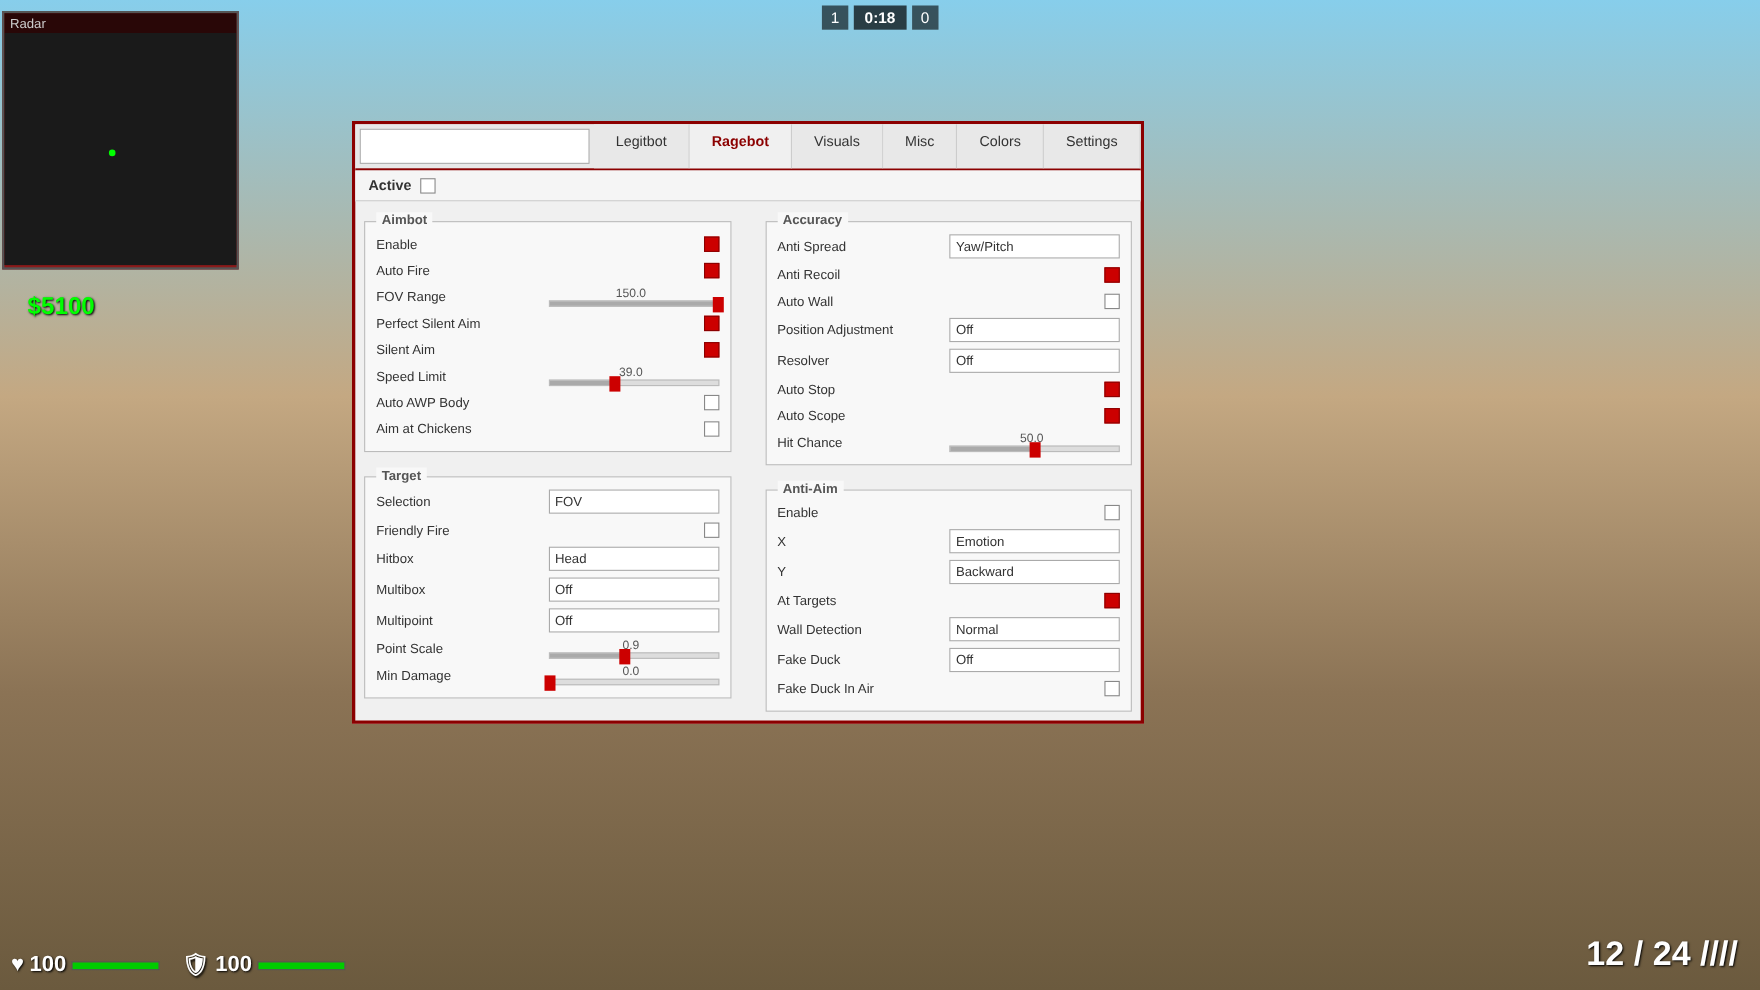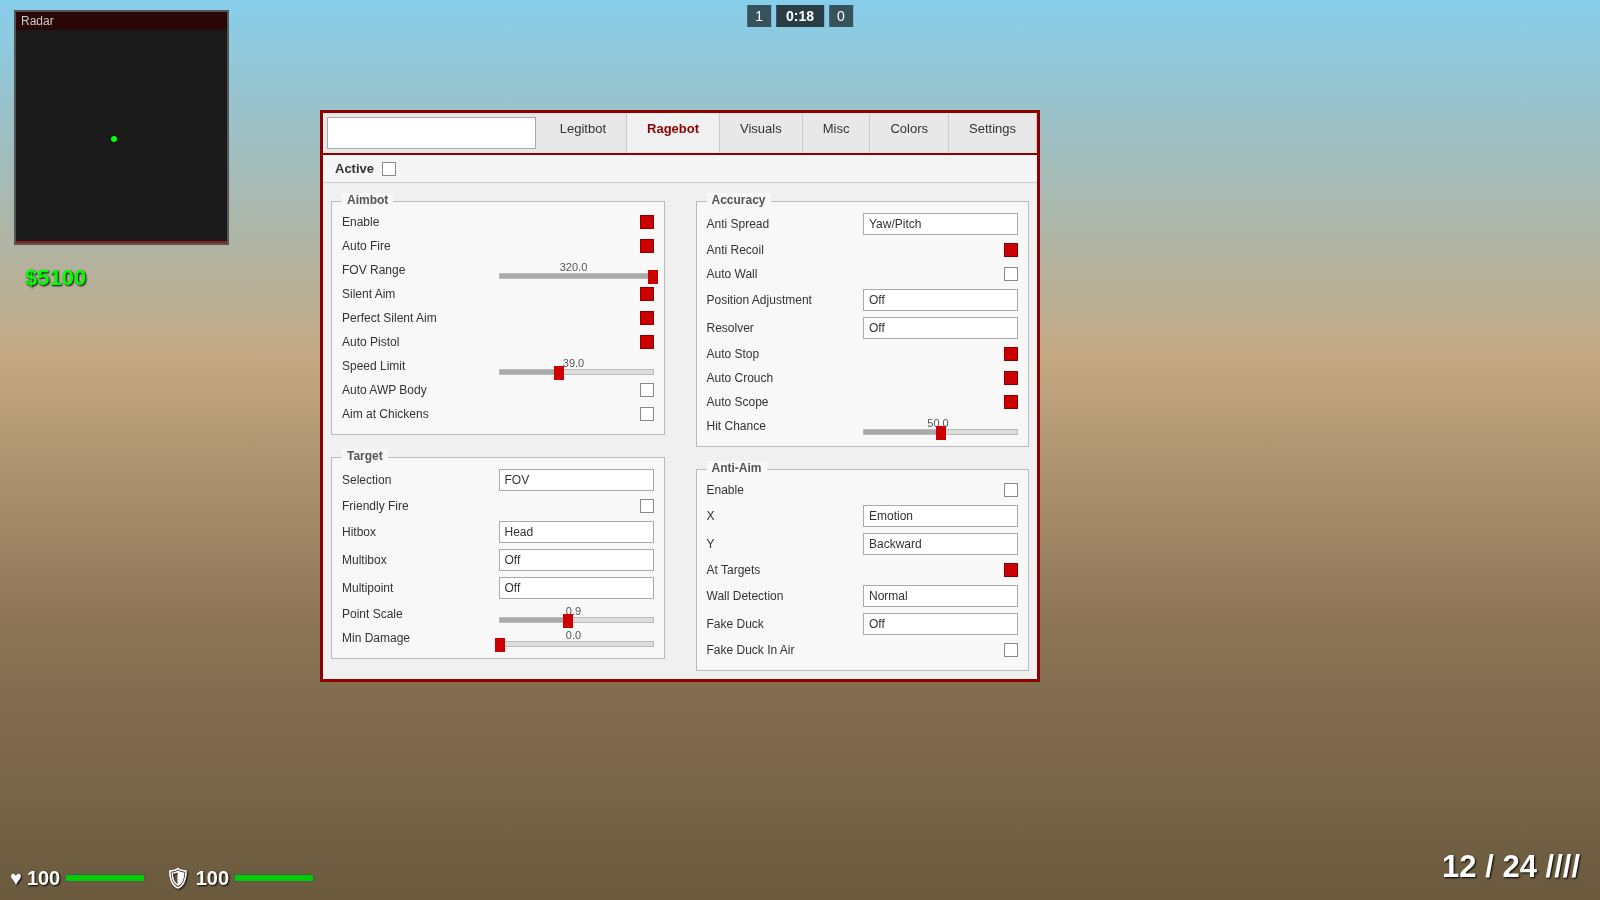--- a/index.html
+++ b/index.html
@@ -17,21 +17,21 @@
     .game-bg {
       position: absolute;
       inset: 0;
       background: linear-gradient(180deg, #87CEEB 0%, #c4a882 40%, #8b7355 70%, #6b5a3e 100%);
     }
 
     
     .radar {
       position: absolute;
       top: 10px;
-      left: 14px;
+      left: 2px;
       width: 215px;
       height: 235px;
       background: #8b1a1a;
       border: 2px solid #555;
     }
     .radar-title {
       background: rgba(0,0,0,0.7);
       color: #ccc;
       font-size: 12px;
       padding: 2px 5px;
@@ -369,42 +369,38 @@
         </div>
 
         <div class="form-row">
           <span class="form-label">Auto Fire</span>
           <div class="cb checked"></div>
         </div>
 
         <div class="form-row">
           <span class="form-label">FOV Range</span>
           <div class="slider-container">
-            <div class="slider-value">320.0</div>
+            <div class="slider-value">150.0</div>
             <div class="slider-track">
               <div class="slider-fill" style="width:100%"></div>
               <div class="slider-thumb" style="left:100%"></div>
             </div>
           </div>
         </div>
 
         <div class="form-row">
+          <span class="form-label">Perfect Silent Aim</span>
+          <div class="cb checked"></div>
+        </div>
+
+        <div class="form-row">
           <span class="form-label">Silent Aim</span>
           <div class="cb checked"></div>
         </div>
 
-        <div class="form-row">
-          <span class="form-label">Perfect Silent Aim</span>
-          <div class="cb checked"></div>
-        </div>
-
-        <div class="form-row">
-          <span class="form-label">Auto Pistol</span>
-          <div class="cb checked"></div>
-        </div>
 
         <div class="form-row">
           <span class="form-label">Speed Limit</span>
           <div class="slider-container">
             <div class="slider-value">39.0</div>
             <div class="slider-track">
               <div class="slider-fill" style="width:39%"></div>
               <div class="slider-thumb" style="left:39%"></div>
             </div>
           </div>
@@ -516,24 +512,20 @@
           <div class="dropdown">
             <span class="dropdown-text">Off</span>
           </div>
         </div>
 
         <div class="form-row">
           <span class="form-label">Auto Stop</span>
           <div class="cb checked"></div>
         </div>
 
-        <div class="form-row">
-          <span class="form-label">Auto Crouch</span>
-          <div class="cb checked"></div>
-        </div>
 
         <div class="form-row">
           <span class="form-label">Auto Scope</span>
           <div class="cb checked"></div>
         </div>
 
         <div class="form-row">
           <span class="form-label">Hit Chance</span>
           <div class="slider-container">
             <div class="slider-value">50.0</div>

